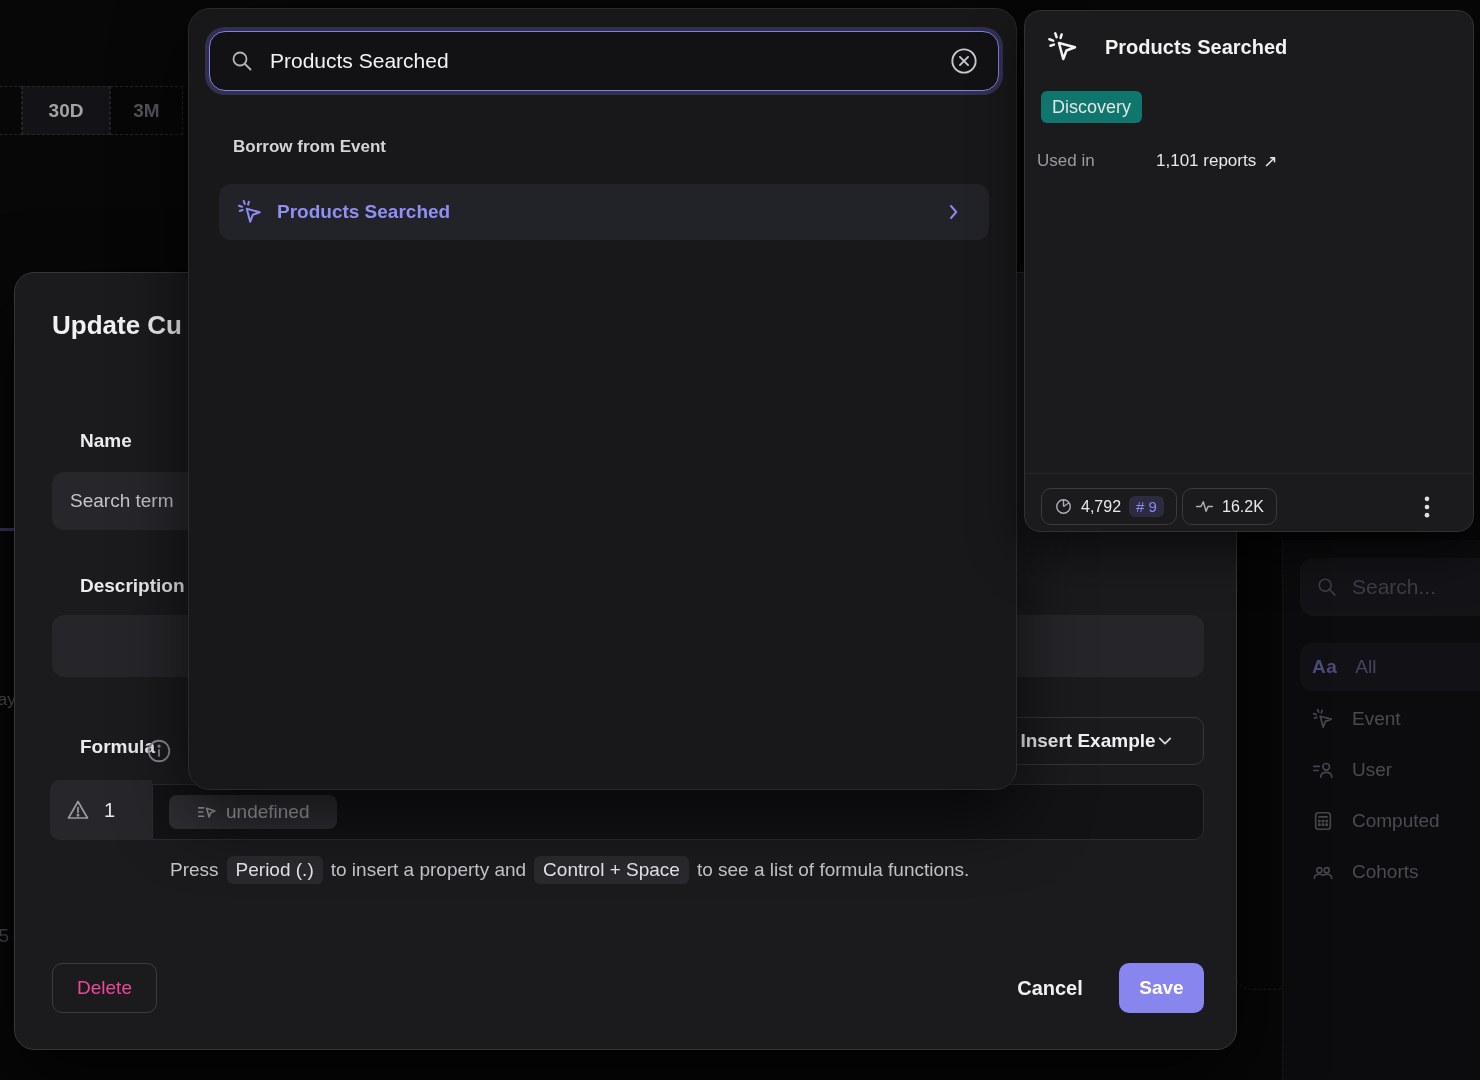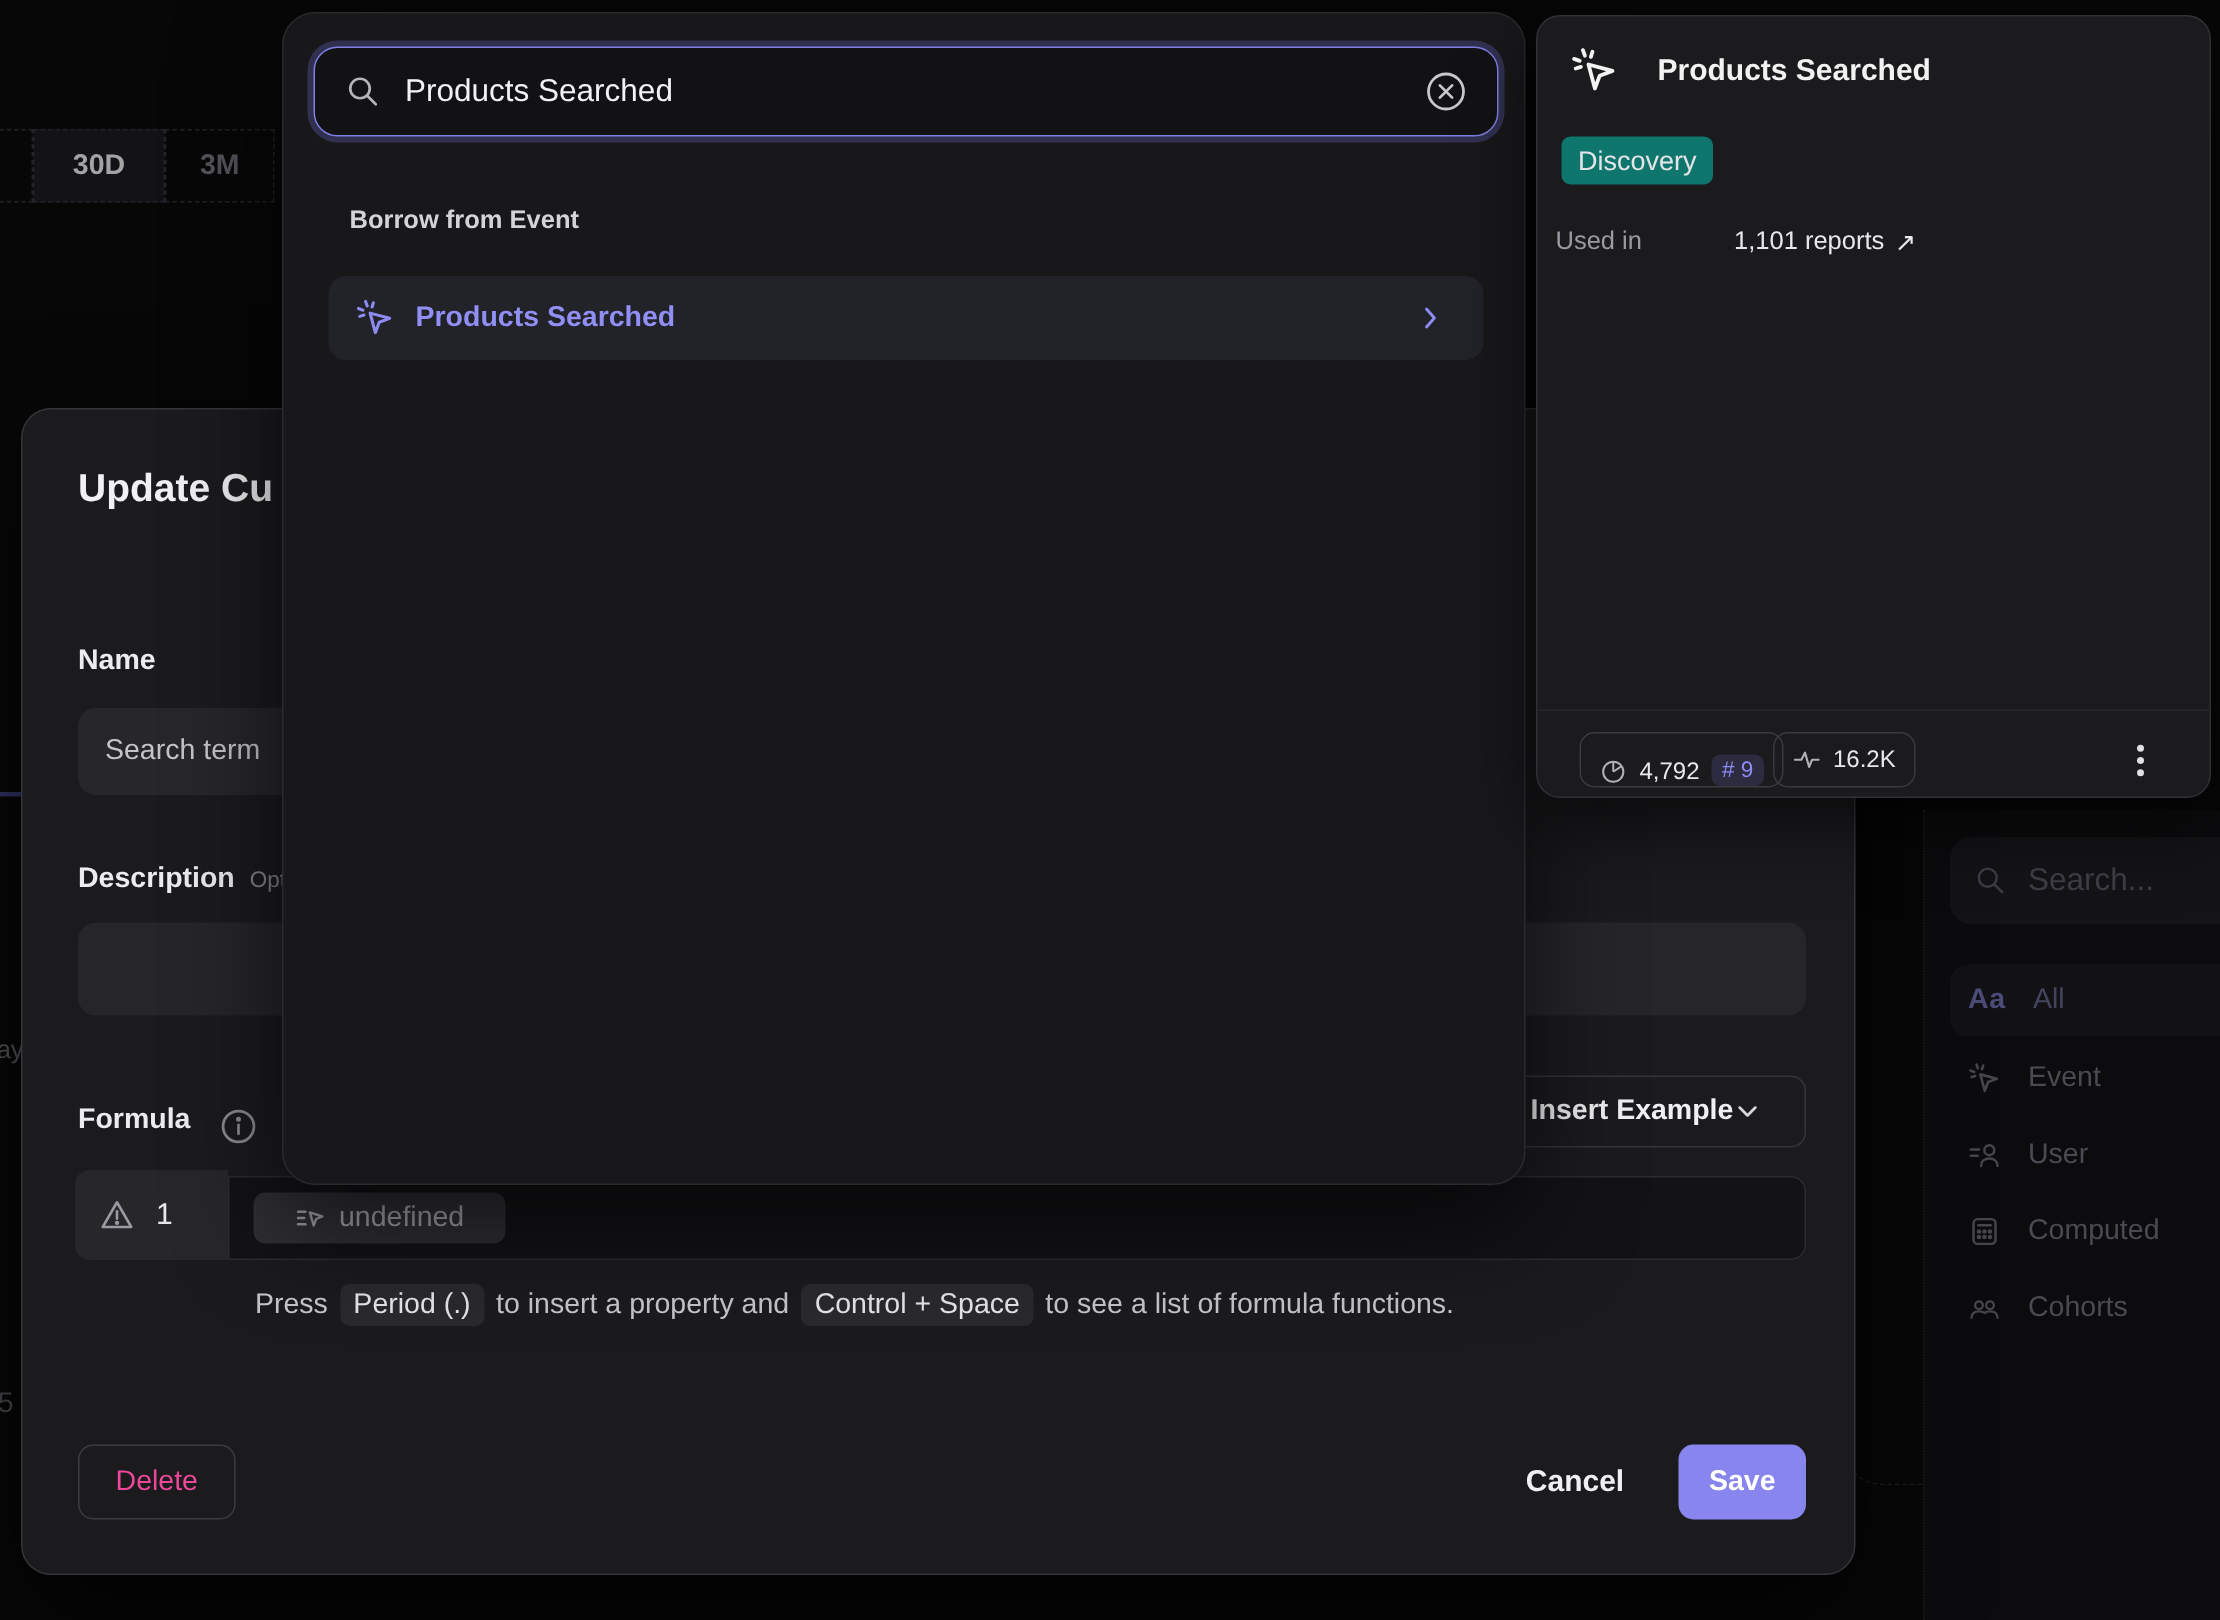--- a/index.html
+++ b/index.html
@@ -37,21 +37,21 @@
               border-left:1px dashed #1d1d21; border-bottom:1px dashed #1d1d21;
               border-radius:0 0 0 24px; }
   #bg-tick{ position:absolute; left:0; top:528px; width:14px; height:3px; background:#34346a; }
 
   
   #modal{ position:absolute; left:14px; top:272px; width:1223px; height:778px;
           background:#1b1b1e; border:1px solid #36363a; border-radius:20px;
           box-shadow:0 30px 80px rgba(0,0,0,.7); }
   .m-title{ position:absolute; left:52px; top:310px; font-size:26px; font-weight:700;
             color:#f1f1f3; white-space:nowrap; }
-  .m-label{ position:absolute; font-size:19px; font-weight:700; color:#ececee; }
+  .m-label{ position:absolute; font-size:19px; font-weight:700; color:#ececee;margin-left:28px; }
   .m-opt{ font-size:15px; font-weight:400; color:#85858c; margin-left:10px; }
   #name-input{ position:absolute; left:52px; top:472px; width:568px; height:58px;
                background:#27272b; border-radius:12px; display:flex; align-items:center;
                padding:0 18px; font-size:19px; color:#c4c4c8; }
   #desc-box{ position:absolute; left:52px; top:615px; width:1152px; height:62px;
              background:#26262a; border-radius:12px; }
   #formula-info{ position:absolute; left:146px; top:738px; width:26px; height:26px; color:#8a8a90; }
   #gutter{ position:absolute; left:50px; top:780px; width:102px; height:60px;
            background:#27272b; border-radius:10px 0 0 10px; display:flex; align-items:center;
            gap:14px; padding:0 16px; }
@@ -110,21 +110,21 @@
   #card-badge{ position:absolute; left:16px; top:80px; height:32px; background:#0f766e;
                border-radius:6px; display:flex; align-items:center; padding:0 11px;
                font-size:18px; color:#e4e4e6; }
   #card-used{ position:absolute; left:12px; top:140px; display:flex; font-size:17px; }
   #card-used .k{ color:#9a9aa0; width:119px; }
   #card-used .v{ color:#e8e8ea; }
   #card-used .arr{ color:#e8e8ea; margin-left:7px; }
   #card-div{ position:absolute; left:0; top:462px; width:100%; height:1px; background:#28282b; }
   .pill{ position:absolute; top:477px; height:37px; border:1px solid #3a3a3f; border-radius:10px;
          display:flex; align-items:center; gap:8px; padding:0 12px; font-size:16px; color:#e8e8ea; }
-  #pill-1{ left:28px;align-items:flex-end; }
+  #pill-1{ left:16px; }
   #pill-2{ left:157px; }
   .pill .s-ico{ width:19px; height:19px; color:#b0b0b5; }
   .rank{ background:rgba(137,133,240,.16); color:#8d8af2; border-radius:6px;
          padding:2px 7px; font-size:15px; }
   #kebab{ position:absolute; right:32px; top:481px; width:28px; height:30px; color:#e0e0e2;
           display:flex; align-items:center; justify-content:center; }
 </style>
 </head>
 <body>
 

